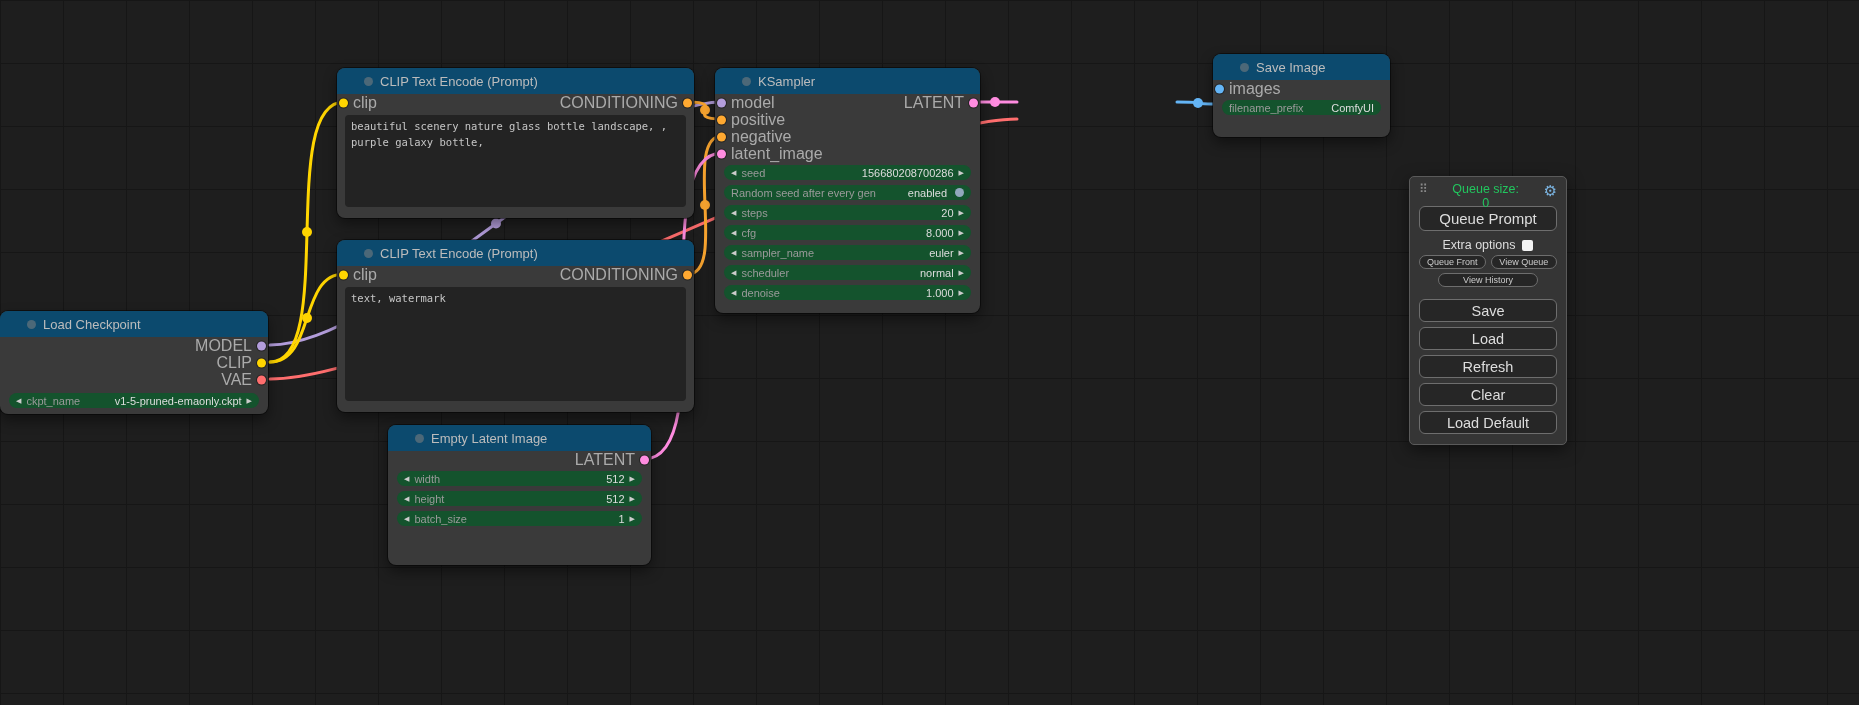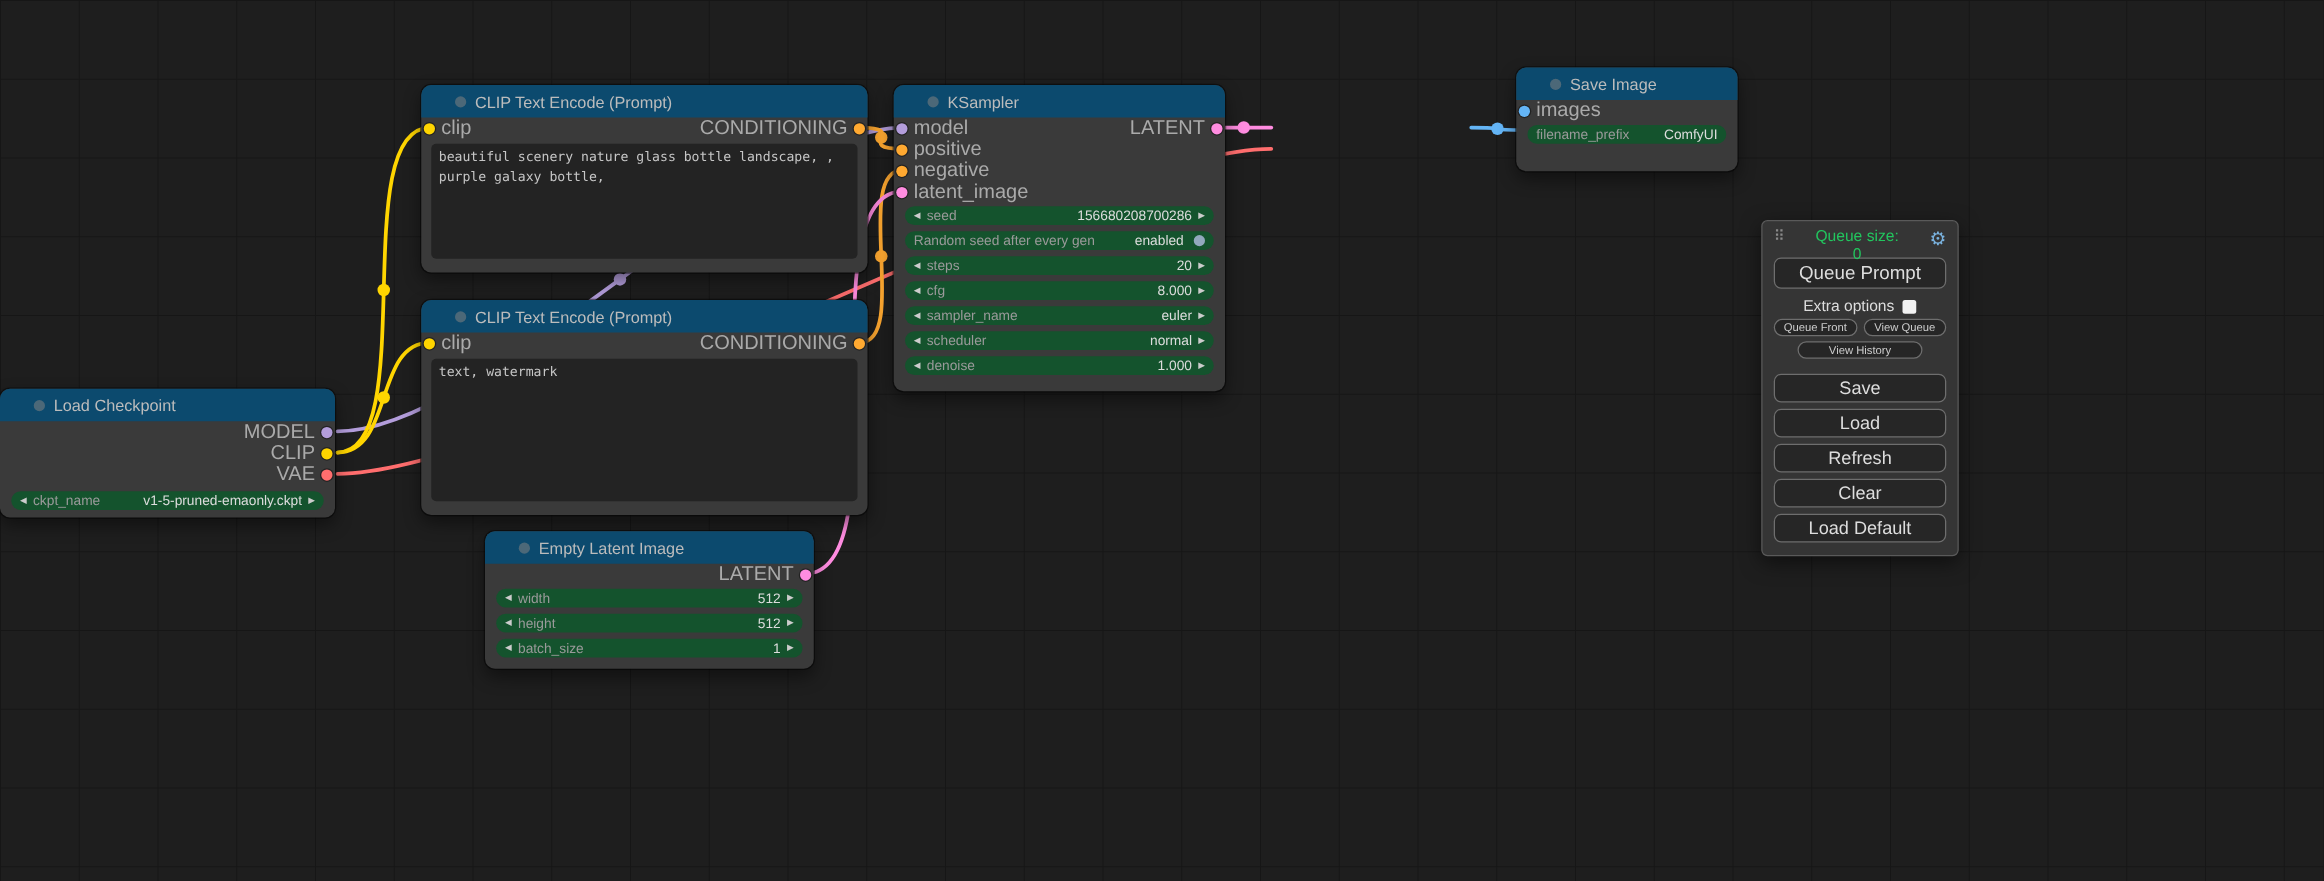--- a/index.html
+++ b/index.html
@@ -136,21 +136,21 @@
     </div>
     <div class="srow">
       <span class="dot in" style="background-color: rgb(255, 213, 0);"></span>
       <span class="in-label">clip</span>
       <span class="out-label">CONDITIONING</span>
       <span class="dot out" style="background-color: rgb(255, 169, 49);"></span>
     </div>
     <textarea class="prompt" style="height: 114px;" spellcheck="false">text, watermark</textarea>
   </div>
 
-  <div class="node" style="left:388px;top:425px;width:263px;height:110px;">
+  <div class="node" style="left:388px;top:425px;width:263px;height:140px;">
     <div class="ntitle">
       <span class="tdot"></span>
       <span>Empty Latent Image</span>
     </div>
     <div class="srow">
       <span class="out-label">LATENT</span>
       <span class="dot out" style="background-color: rgb(255, 140, 224);"></span>
     </div>
     <div class="widget tight">
       <span class="wa l"></span>

